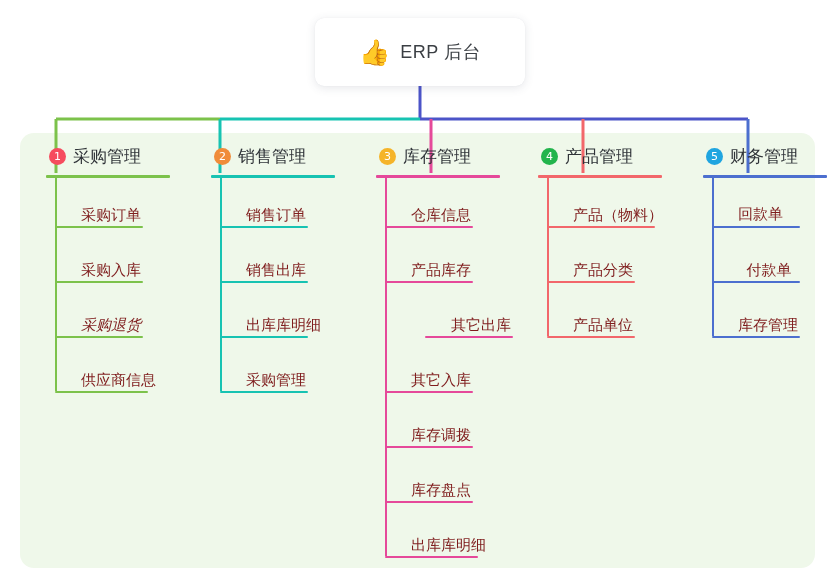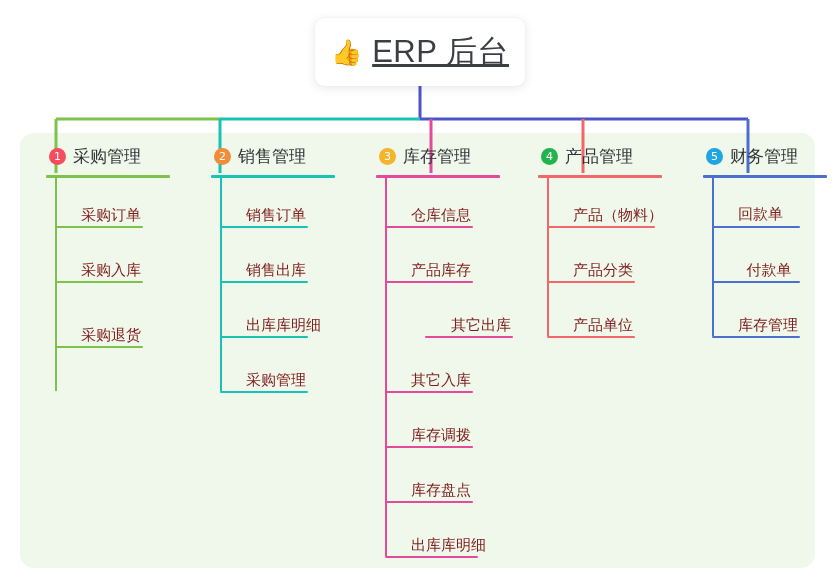--- a/index.html
+++ b/index.html
@@ -34,25 +34,24 @@
     justify-content: center;
     gap: 10px;
     box-sizing: border-box;
   }
   .root-emoji {
     font-size: 25px;
     line-height: 1;
     color: #F3B43C;
   }
   .root-title {
-    font-size: 31px;
+    font-size: 18px;
     color: #3b3f44;
     letter-spacing: 0.5px;
     white-space: nowrap;
-    text-decoration: underline;
   }
 
   
   .connectors {
     position: absolute;
     left: 0;
     top: 0;
     width: 839px;
     height: 588px;
     pointer-events: none;
@@ -167,23 +166,27 @@
         <div class="col-underline" style="background: rgb(124, 194, 75);"></div>
         <div class="spine" style="background: rgb(124, 194, 75); height: 214px;"></div>
         <div class="leaf" style="top: 63px;">
           <div class="leaf-label">采购订单</div>
           <div class="leaf-underline" style="background: rgb(124, 194, 75); width: 88px;"></div>
         </div>
         <div class="leaf" style="top: 118px;">
           <div class="leaf-label">采购入库</div>
           <div class="leaf-underline" style="background: rgb(124, 194, 75); width: 88px;"></div>
         </div>
-        <div class="leaf" style="top: 183px;">
+        <div class="leaf" style="top: 173px; font-style: italic;">
           <div class="leaf-label">采购退货</div>
           <div class="leaf-underline" style="background: rgb(124, 194, 75); width: 88px;"></div>
+        </div>
+        <div class="leaf" style="top: 228px;">
+          <div class="leaf-label">供应商信息</div>
+          <div class="leaf-underline" style="background: rgb(124, 194, 75); width: 93px;"></div>
         </div>
       </div>
       <div class="column" style="left: 198px;">
         <div class="col-header">
           <span class="badge" style="background: rgb(240, 140, 58);">2</span>
           <span class="col-title">销售管理</span>
         </div>
         <div class="col-underline" style="background: rgb(23, 195, 178);"></div>
         <div class="spine" style="background: rgb(23, 195, 178); height: 214px;"></div>
         <div class="leaf" style="top: 63px;">

